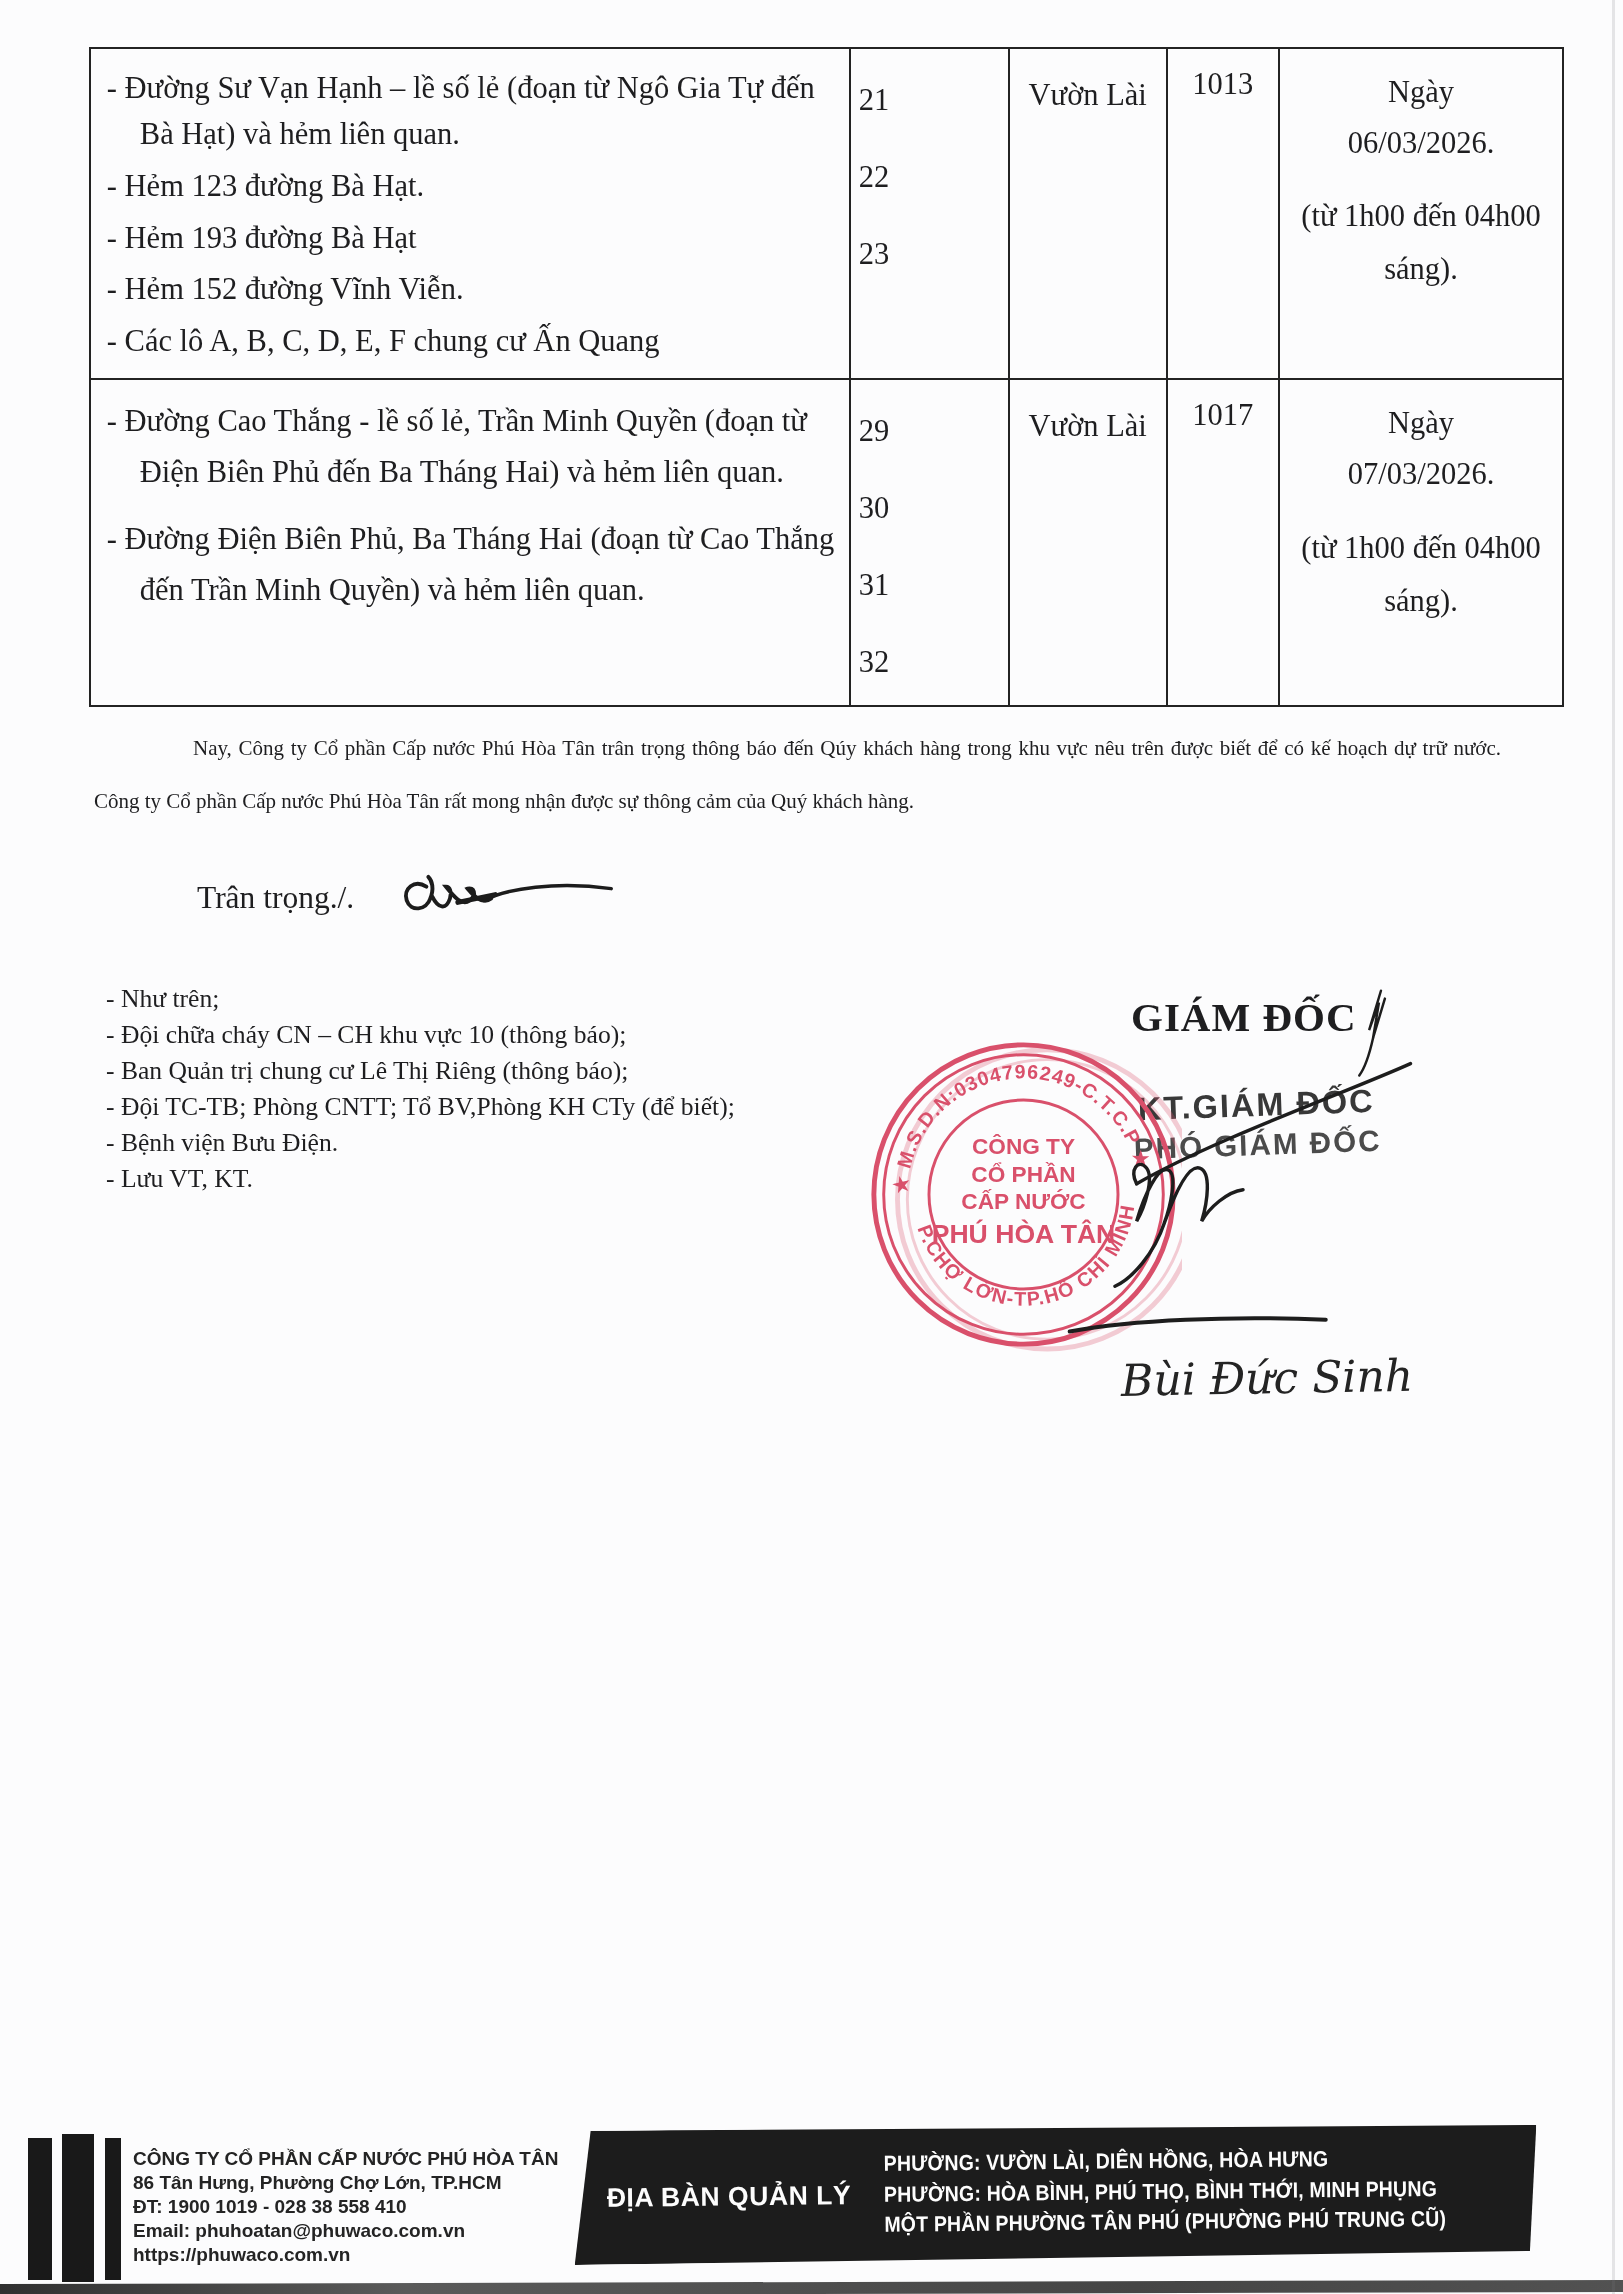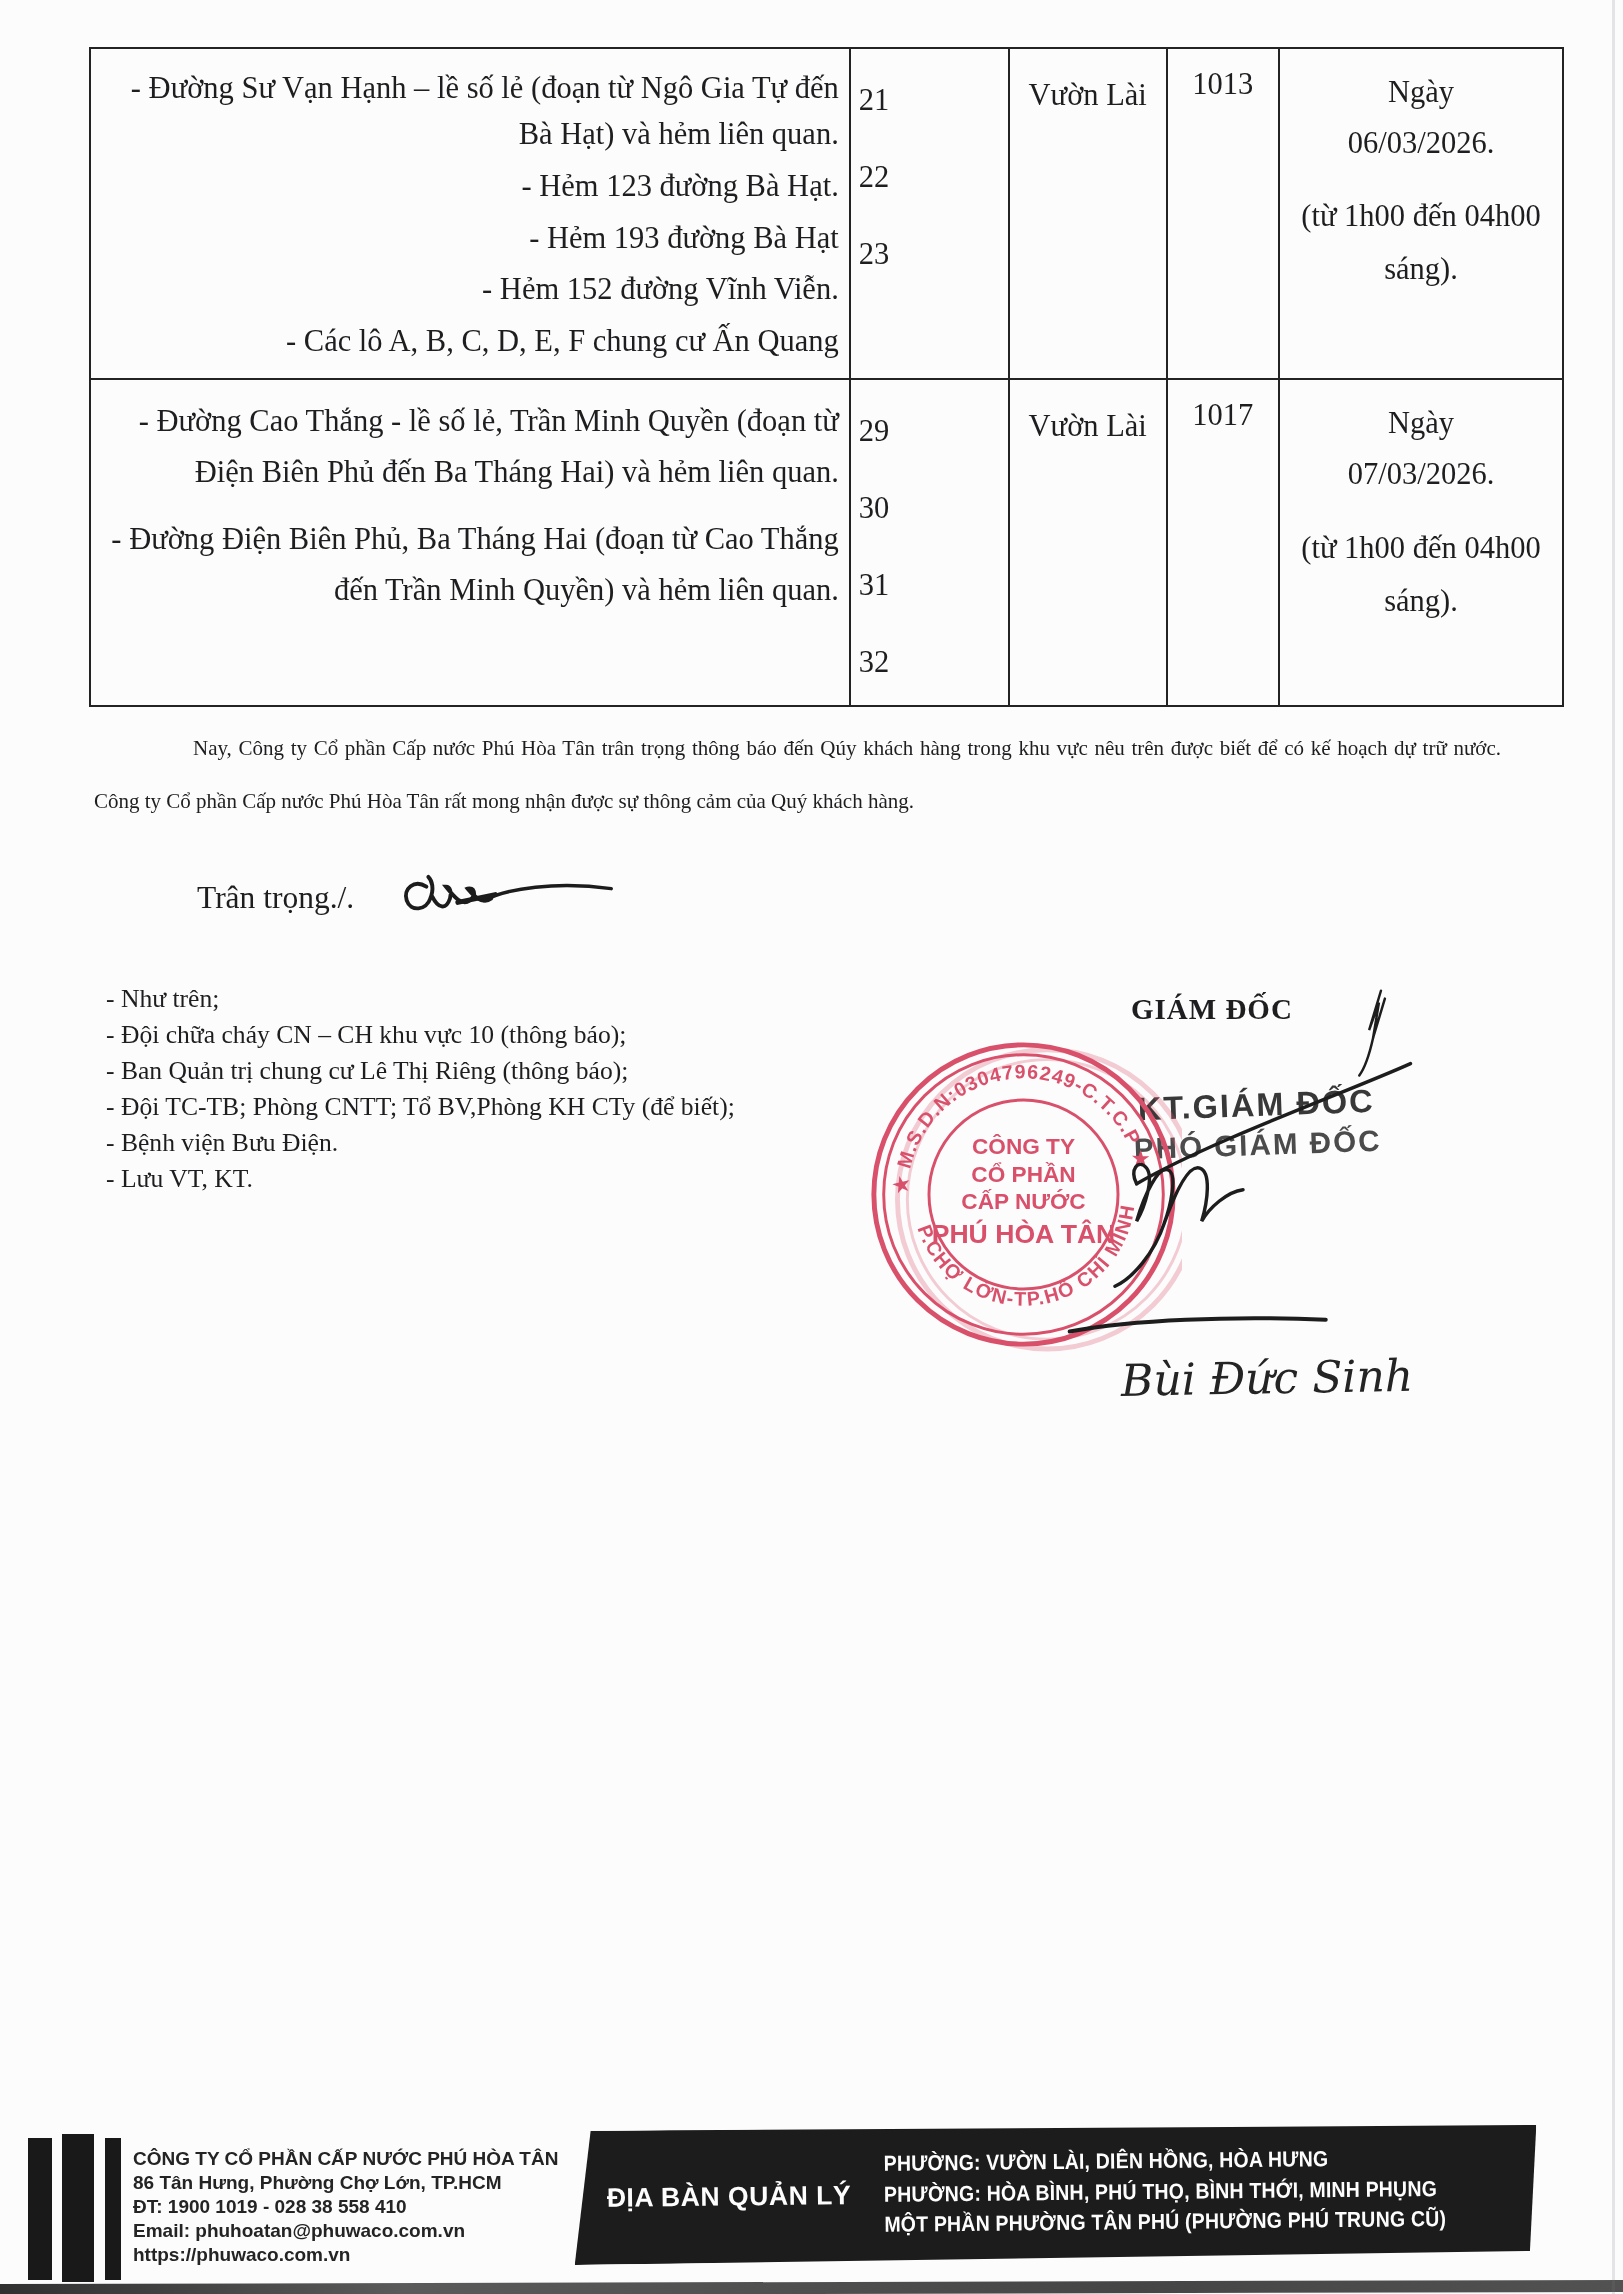--- a/index.html
+++ b/index.html
@@ -9,21 +9,21 @@
     font-family:"Liberation Serif", serif;color:#1e1e20;
   }
   
   .outage-table{
     position:absolute;left:89px;top:47px;width:1403px;
     border-collapse:collapse;table-layout:fixed;
   }
   .outage-table td{
     border:2px solid #232323;vertical-align:top;
   }
-  td.c-streets{width:732px;padding:15.8px 9.9px 7.9px 15.8px;text-align:right;}
+  td.c-streets{width:732px;padding:15.8px 9.9px 7.9px 15.8px;text-align:left;}
   td.c-num{width:148px;text-align:left;padding-left:8px;}
   td.c-ward{width:154px;text-align:center;}
   td.c-code{width:108px;text-align:center;padding-top:17.7px;font-size:30.5px;}
   td.c-date{width:255px;text-align:center;padding:17.7px 13.8px 7.9px 13.8px;font-size:30.5px;}
   tr.row-a{height:325px;} tr.row-b{height:327px;}
   .street-item{font-size:30.5px;line-height:46px;padding-left:33px;text-indent:-33px;margin-bottom:5.9px;}
   tr.row-b .street-item{line-height:51px;margin-bottom:15.8px;}
   .num-stack{padding-top:11.8px;font-size:30.5px;line-height:77px;}
   .ward-txt{padding-top:15.8px;font-size:30.5px;line-height:59px;}
   .date-lbl{line-height:51px;}
@@ -35,21 +35,21 @@
     font-size:21px;line-height:53px;text-align:justify;text-indent:99px;
   }
   .closing{position:absolute;left:197px;top:880px;font-size:31.5px;}
   
   .recipients{position:absolute;left:106px;top:981px;width:749px;}
   .recipients-heading{font-size:26.6px;font-weight:bold;font-style:italic;margin-bottom:9.9px;}
   .recipient-item{font-size:25.6px;line-height:36px;}
   
   .sig-title{
     position:absolute;left:1131px;top:993px;width:276px;
-    font-size:29px;font-weight:bold;letter-spacing:1px;white-space:nowrap;
+    font-size:41px;font-weight:bold;letter-spacing:1px;white-space:nowrap;
   }
   .ink-stamp{
     position:absolute;left:1129px;top:1086px;width:256px;text-align:center;
     font-family:"Liberation Sans", sans-serif;font-weight:bold;color:#383838;
     transform:rotate(-2deg);
   }
   .ink-stamp .l1{font-size:32.5px;letter-spacing:2px;line-height:39px;white-space:nowrap;}
   .ink-stamp .l2{font-size:29.6px;letter-spacing:2px;line-height:39px;white-space:nowrap;opacity:.9;}
   .seal-svg{position:absolute;left:865px;top:1036px;width:317px;height:317px;}
   .sig-scribble-svg{position:absolute;left:1034px;top:973px;width:424px;height:394px;pointer-events:none;}

